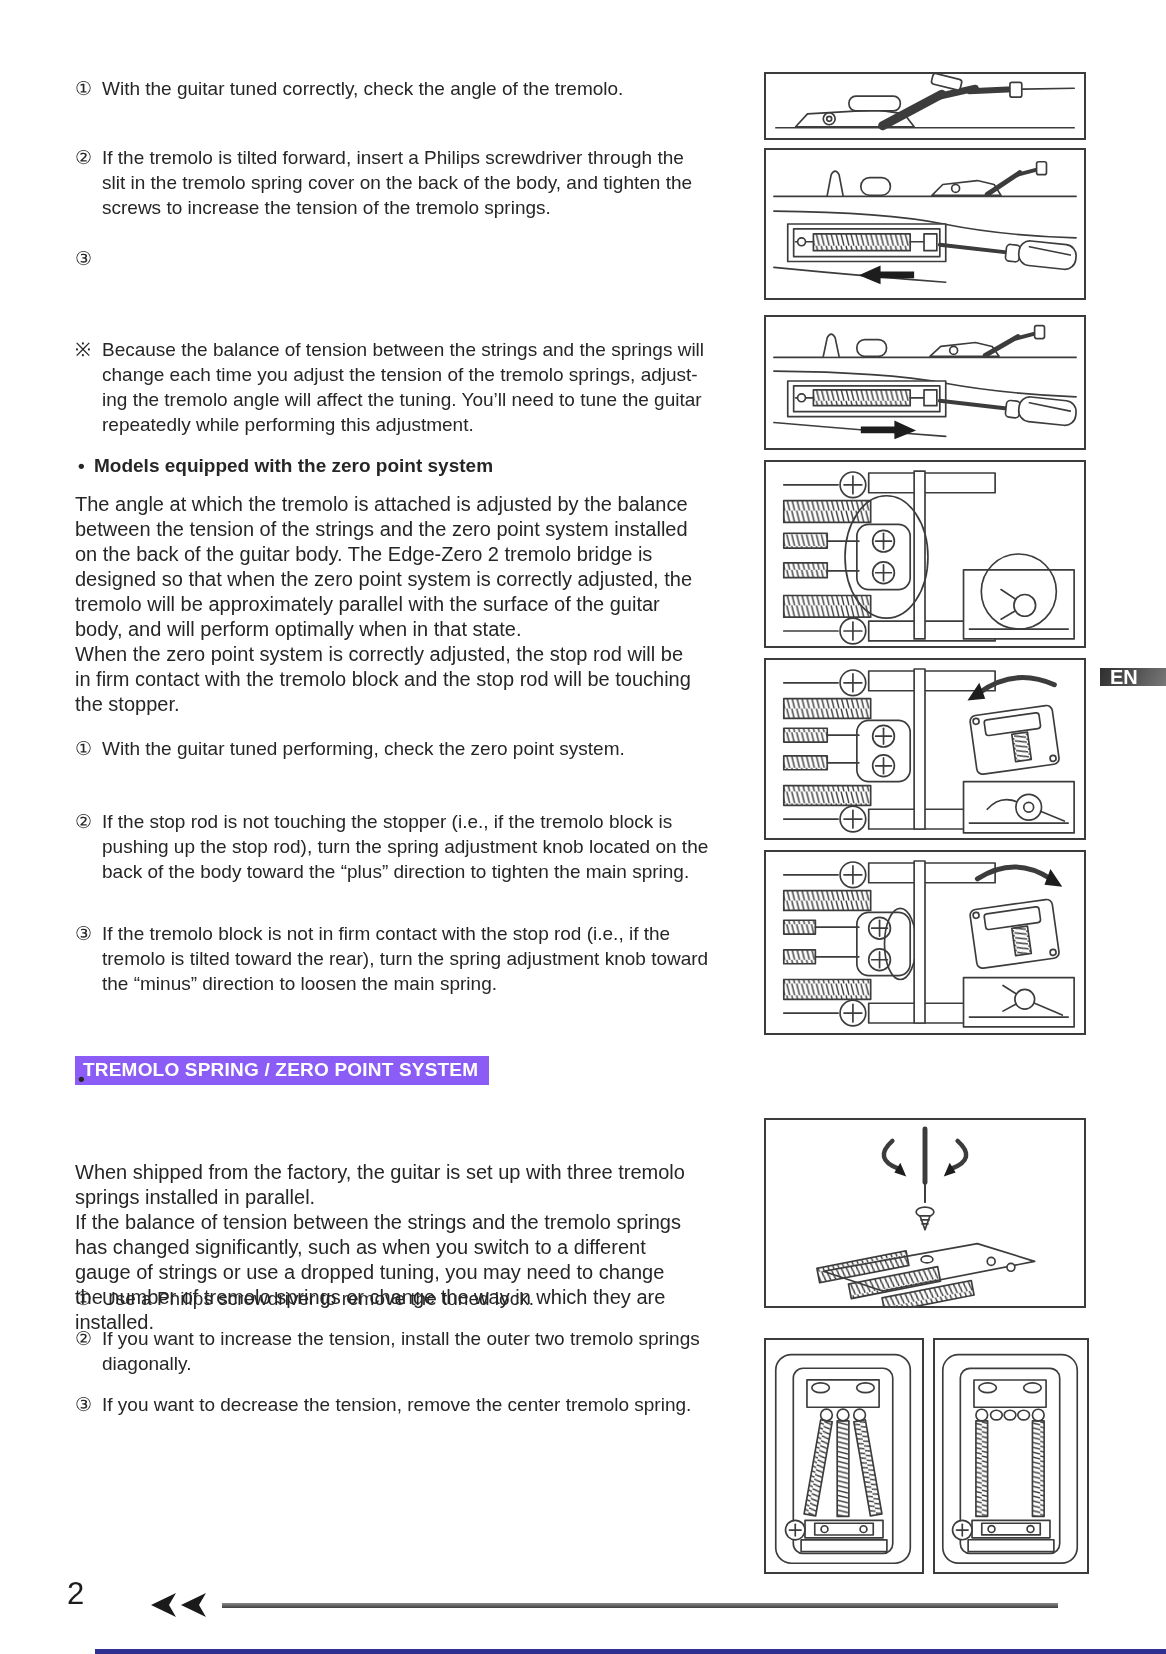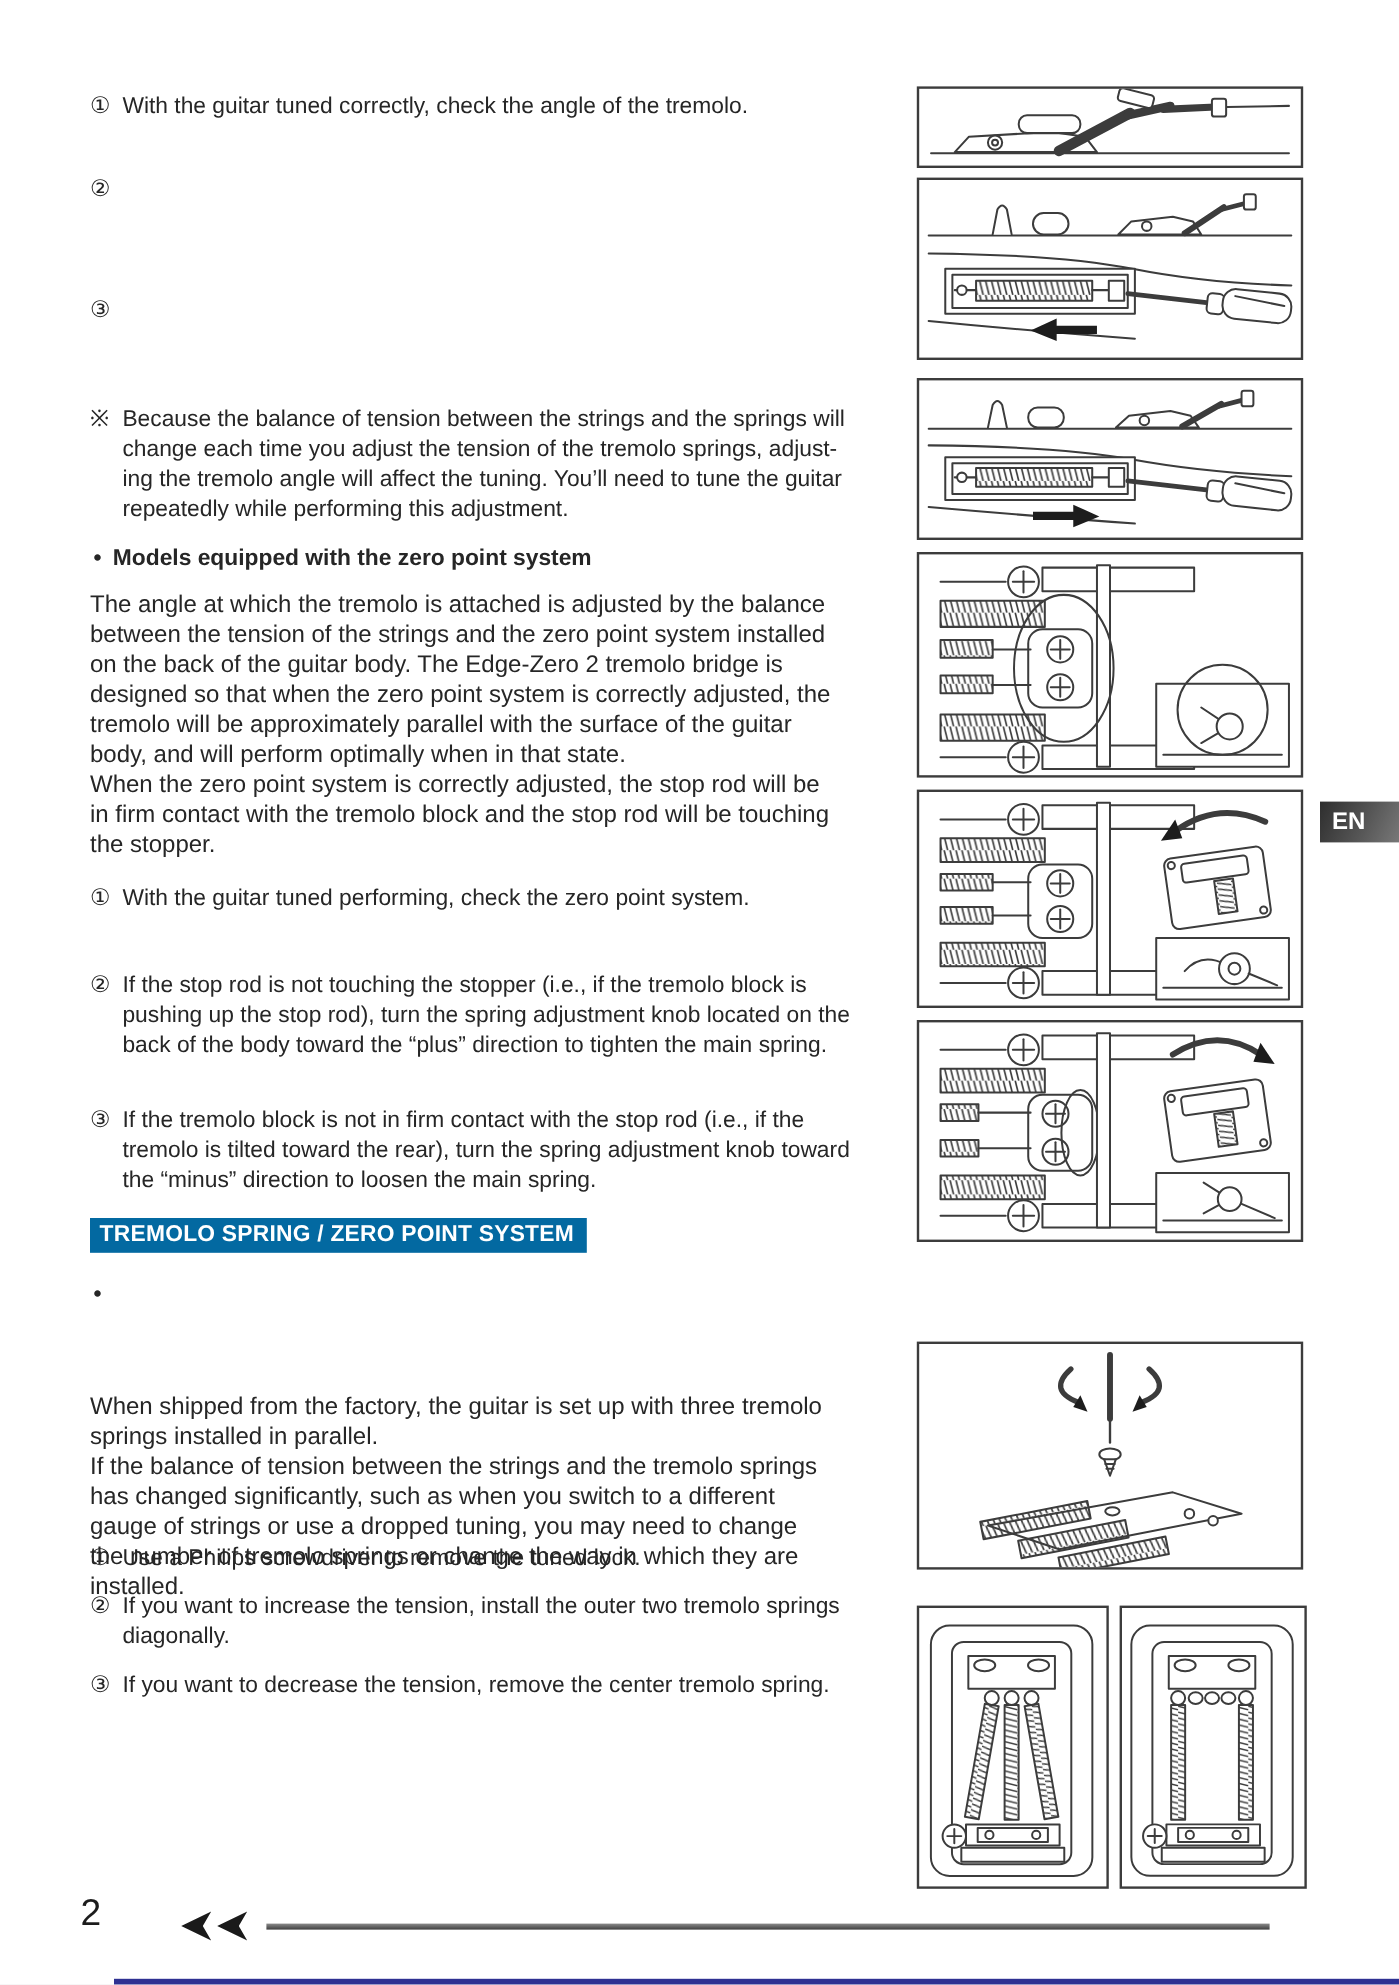--- a/index.html
+++ b/index.html
@@ -11,21 +11,21 @@
   .stext{white-space:pre-line;}
   .para{position:absolute;left:75px;width:665px;font-size:20px;line-height:25px;white-space:pre-line;}
   .subhead{position:absolute;left:78px;width:660px;font-size:19px;font-weight:bold;display:flex;}
   .subhead .bullet{flex:none;width:16px;}
   .banner{position:absolute;left:75px;background:#7d7d7d;color:#fff;font-weight:bold;
           font-size:19px;padding:3px 11px 4px 8px;letter-spacing:.2px;}
   
   .fig{position:absolute;background:#fff;border:2px solid #3c3c3c;box-sizing:border-box;}
   .art{stroke:#3c3c3c;fill:none;stroke-width:1.7;stroke-linecap:round;stroke-linejoin:round;}
   
-  .en-tab{position:absolute;left:1100px;top:668px;width:66px;height:34px;
+  .en-tab{position:absolute;left:1100px;top:668px;width:66px;height:18px;
           background:linear-gradient(115deg,#2e2e2e 0%,#555 55%,#787878 100%);
           color:#fff;font-weight:bold;font-size:20px;display:flex;align-items:center;
           padding-left:10px;box-sizing:border-box;}
   
   .pagenum{position:absolute;left:67px;top:1576px;font-size:31px;color:#1c1c1c;}
   .rewind{position:absolute;left:148px;top:1592px;}
   .rule{position:absolute;left:222px;top:1603px;width:836px;height:5px;
         background:linear-gradient(#8b8b8b,#3f3f3f);}
   .bottom-bar{position:absolute;left:95px;bottom:0;width:1071px;height:5px;background:#2e3192;}
 </style>
@@ -44,20 +44,23 @@
       </pattern>
     </defs>
   </svg>
 
   <div class="step" style="top:76px">
     <span class="marker">①</span>
     <span class="stext">With the guitar tuned correctly, check the angle of the tremolo.</span>
   </div>
   <div class="step" style="top:145px">
     <span class="marker">②</span>
+    <span class="stext">If the tremolo is tilted forward, insert a Philips screwdriver through the
+slit in the tremolo spring cover on the back of the body, and tighten the
+screws to increase the tension of the tremolo springs.</span>
   </div>
   <div class="step" style="top:246px">
     <span class="marker">③</span>
   </div>
   <div class="step" style="top:337px">
     <span class="marker">※</span>
     <span class="stext">Because the balance of tension between the strings and the springs will
 change each time you adjust the tension of the tremolo springs, adjust-
 ing the tremolo angle will affect the tuning. You’ll need to tune the guitar
 repeatedly while performing this adjustment.</span>
@@ -87,21 +90,21 @@
 pushing up the stop rod), turn the spring adjustment knob located on the
 back of the body toward the “plus” direction to tighten the main spring.</span>
   </div>
   <div class="step" style="top:921px">
     <span class="marker">③</span>
     <span class="stext">If the tremolo block is not in firm contact with the stop rod (i.e., if the
 tremolo is tilted toward the rear), turn the spring adjustment knob toward
 the “minus” direction to loosen the main spring.</span>
   </div>
 
-  <div class="banner" style="top: 1015px; background: #0369a1;">TREMOLO SPRING / ZERO POINT SYSTEM</div>
+  <div class="banner" style="top: 1056px; background: #8b5cf6;">TREMOLO SPRING / ZERO POINT SYSTEM</div>
 
   <div class="subhead" style="top:1068px">
     <span class="bullet">•</span>
   </div>
   <div class="para" style="top:1160px">When shipped from the factory, the guitar is set up with three tremolo
 springs installed in parallel.
 If the balance of tension between the strings and the tremolo springs
 has changed significantly, such as when you switch to a different
 gauge of strings or use a dropped tuning, you may need to change
 the number of tremolo springs or change the way in which they are

